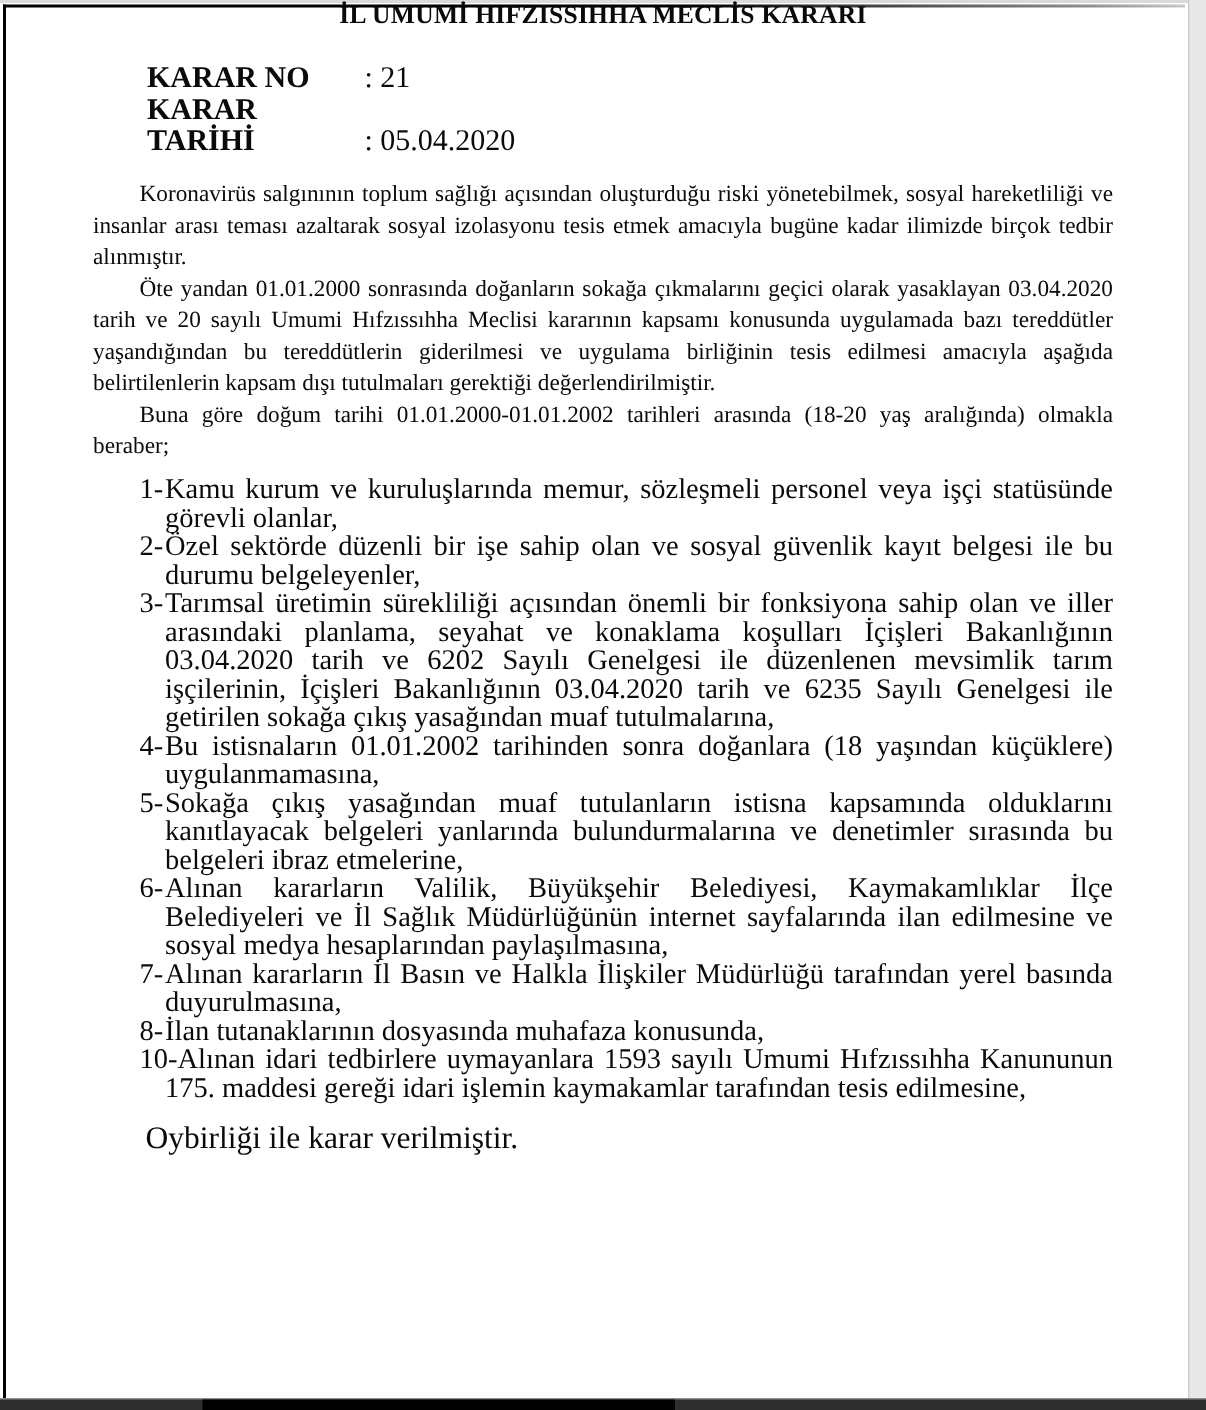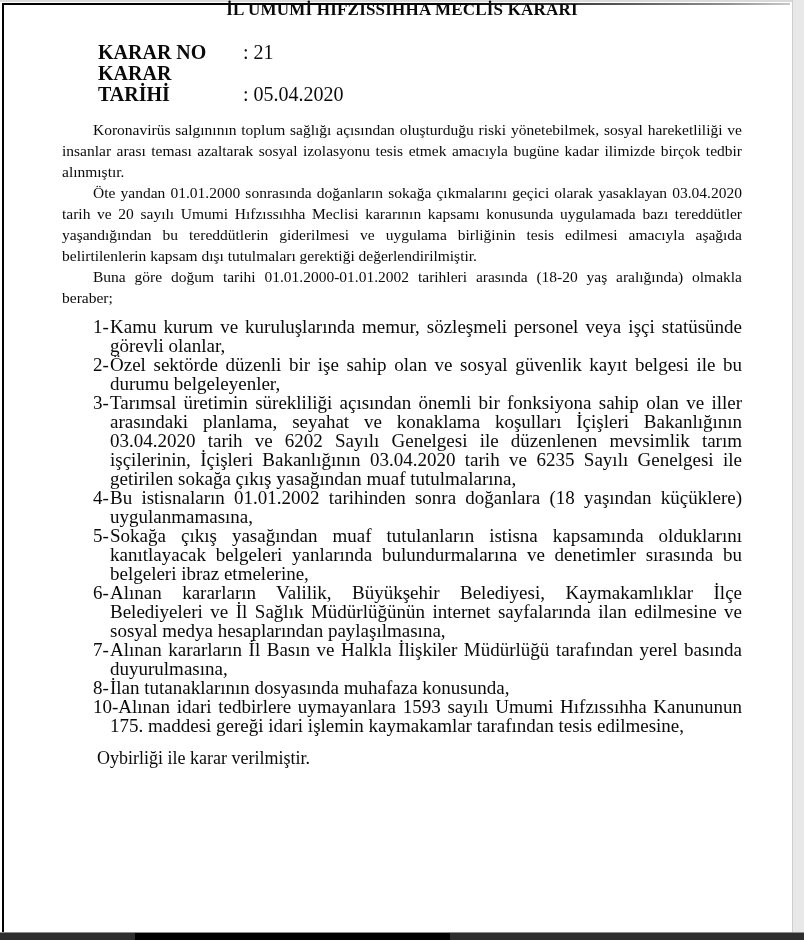--- a/index.html
+++ b/index.html
@@ -42,21 +42,21 @@
 
   ol.decision-list {
     list-style:none; margin:9px 0 0 0; padding:0;
     font-size:19px; line-height:19px;
   }
   ol.decision-list li {
     padding-left:48px; text-indent:-17px; text-align:justify;
   }
   ol.decision-list .num { display:inline-block; min-width:17px; text-indent:0; }
 
-  .closing { margin:13px 0 0 0; font-size:18px; line-height:20px; text-indent:35px; }
+  .closing { margin:13px 0 0 0; font-size:21px; line-height:20px; text-indent:35px; }
 </style>
 </head>
 <body>
 
 <div class="hairline-top"></div>
 <div class="border-top"></div>
 <div class="border-left"></div>
 <div class="edge-strip"></div>
 
 <div class="content">

